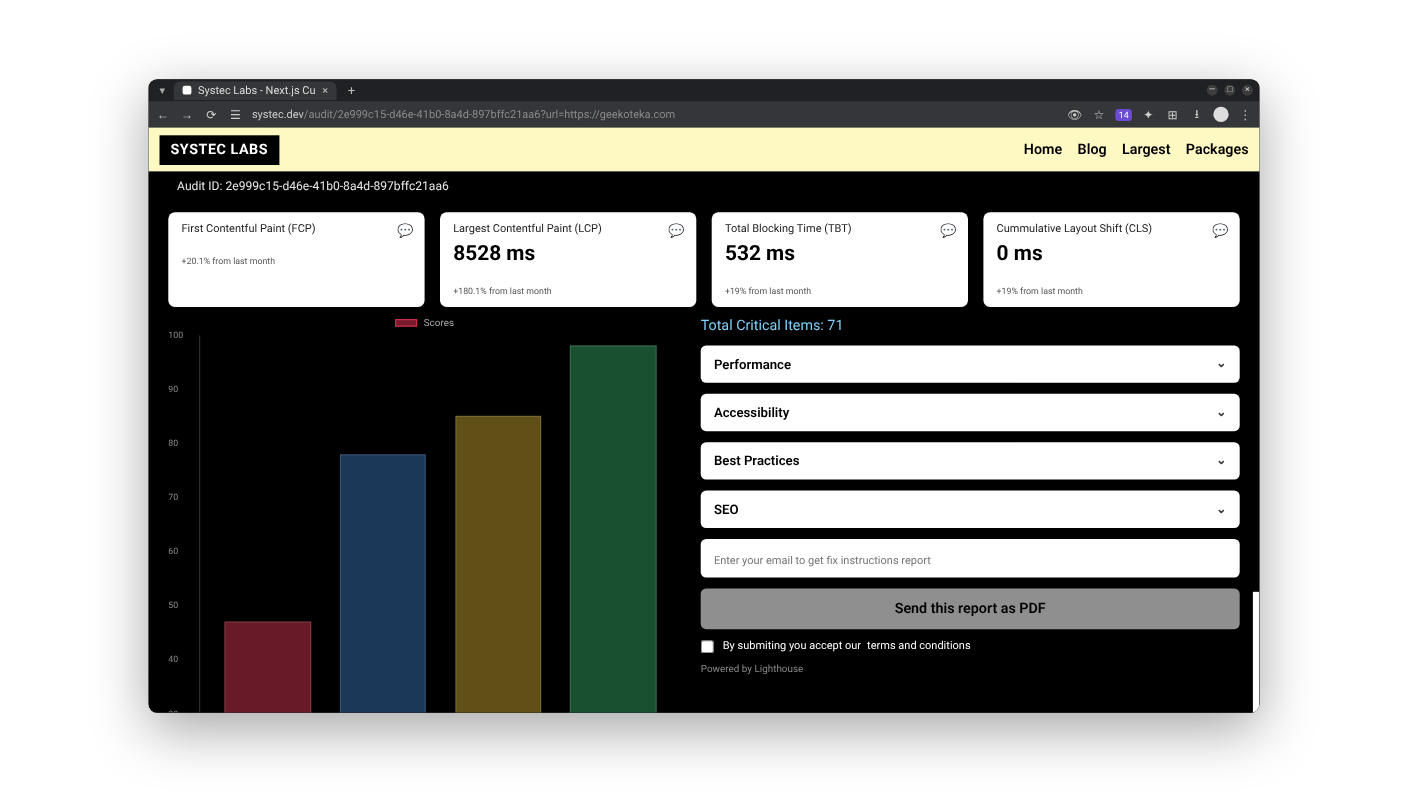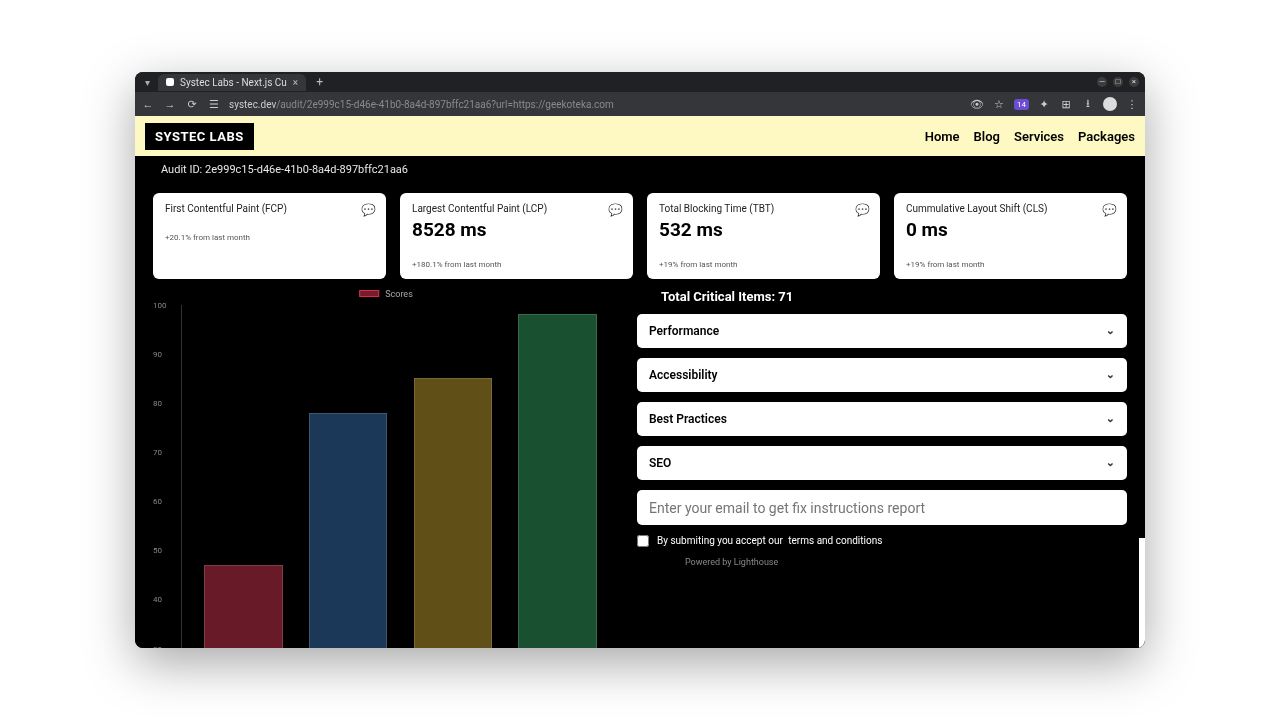--- a/index.html
+++ b/index.html
@@ -51,30 +51,30 @@
   .axis { position:absolute; left:0; top:16px; bottom:0; width:24px;}
   .tick { position:absolute; left:0; font-size:8px; color:#888; transform:translateY(-50%);}
   .plot { position:absolute; left:28px; right:0; top:16px; bottom:0; border-left:1px solid #333;}
   .bar { position:absolute; bottom:0; width:18%; border:1px solid rgba(255,255,255,0.15);}
   .bar1 { left:5%;  background:rgba(140,35,55,0.75); }
   .bar2 { left:29%; background:rgba(35,70,110,0.80); }
   .bar3 { left:53%; background:rgba(120,100,30,0.80); }
   .bar4 { left:77%; background:rgba(30,100,60,0.80); }
   
   .panel { width:490px; display:flex; flex-direction:column; gap:10px;}
-  .panel-title { font-size:13px; font-weight:700; color:#ffffff;margin-left:24px;}
+  .panel-title { font-size:13px; font-weight:400; color:#7dd3fc;}
   .accordion { background:#fff; color:#000; border-radius:5px; padding:10px 12px; font-size:12px; font-weight:600; display:flex; align-items:center; justify-content:space-between; cursor:pointer;}
   .chev { font-size:11px; color:#333;}
   .email { background:#fff; border-radius:5px; padding:8px 12px;}
-  .email input { border:none; outline:none; width:100%; font-size:14px; color:#666; background:transparent;}
+  .email input { border:none; outline:none; width:100%; font-size:10px; color:#666; background:transparent;}
   .send-btn { background:#8f8f8f; color:#000; font-weight:600; font-size:13px; text-align:center; padding:11px; border-radius:5px; cursor:pointer;}
   .consent { display:flex; align-items:center; gap:8px; font-size:10px; color:#fff;}
   .consent input { width:12px; height:12px; accent-color:#fff;}
   .consent a { color:#fff; text-decoration:none; margin-left:3px;}
-  .powered { font-size:9px; color:#888;margin-left:48px;}
+  .powered { font-size:9px; color:#888;}
   .scrollbit { position:absolute; right:0; bottom:0; width:6px; height:110px; background:#fff;}
 </style>
 </head>
 <body>
 
 <div class="window">
 
   <div class="titlebar">
     <span class="tb-chev">▾</span>
     <div class="tab">
@@ -106,21 +106,21 @@
     <span class="ub-icon">⭳</span>
     <span class="avatar"></span>
     <span class="ub-icon">⋮</span>
   </div>
 
   <div class="nav">
     <div class="logo">SYSTEC LABS</div>
     <div class="nav-spacer"></div>
     <span class="nav-link">Home</span>
     <span class="nav-link">Blog</span>
-    <span class="nav-link">Services</span>
+    <span class="nav-link">Largest</span>
     <span class="nav-link">Packages</span>
   </div>
 
   <div class="content">
 
     <div class="meta">
       <div>
         <span>Audit ID:</span>
         <span>2e999c15-d46e-41b0-8a4d-897bffc21aa6</span>
       </div>
@@ -194,20 +194,21 @@
           <span>Best Practices</span>
           <span class="chev">⌄</span>
         </div>
         <div class="accordion">
           <span>SEO</span>
           <span class="chev">⌄</span>
         </div>
         <div class="email">
           <input type="text" placeholder="Enter your email to get fix instructions report" style="">
         </div>
+        <div class="send-btn">Send this report as PDF</div>
         <div class="consent">
           <input type="checkbox" style="">
           <span>
             <span>By submiting you accept our</span>
             <a href="#">terms and conditions</a>
           </span>
         </div>
         <div class="powered">Powered by Lighthouse</div>
       </div>
 

